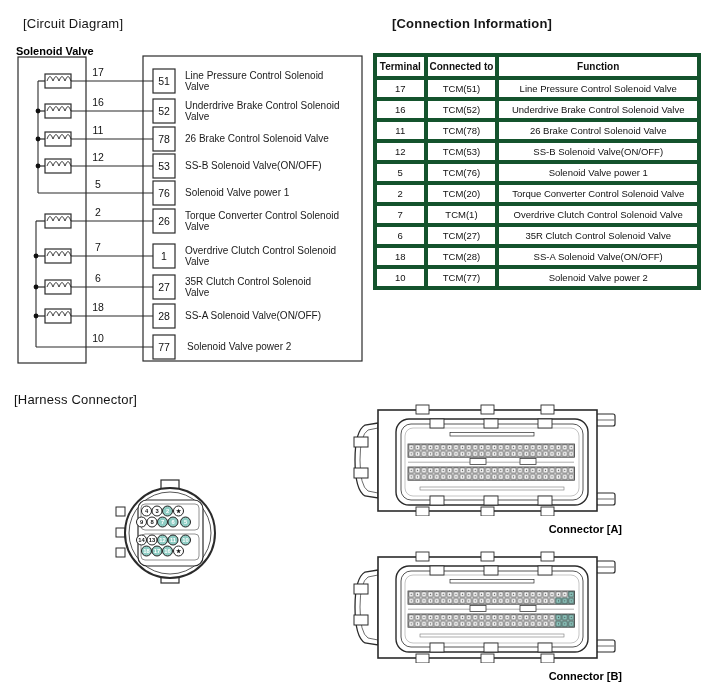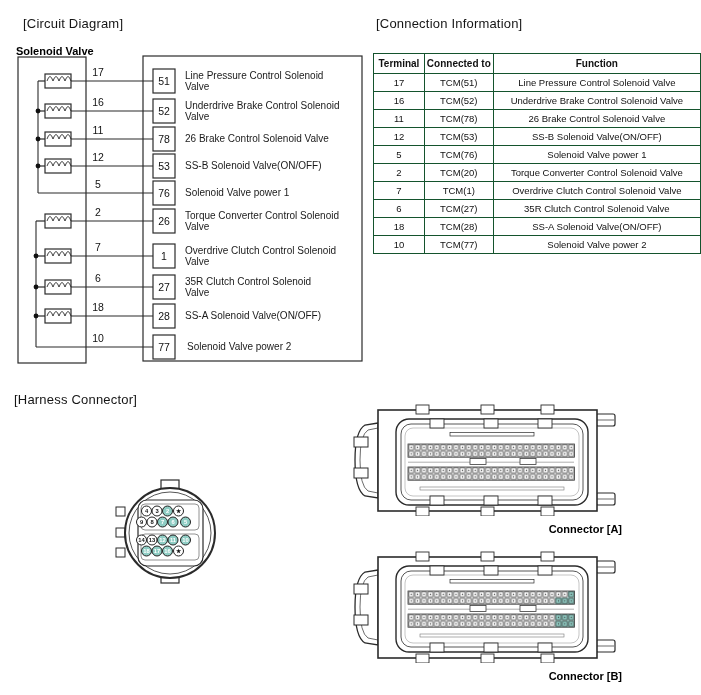--- a/index.html
+++ b/index.html
@@ -4,33 +4,33 @@
 <style>
   html,body{margin:0;padding:0;background:#fff;}
   #page{position:relative;width:701px;height:695px;background:#fff;overflow:hidden;
         font-family:"Liberation Sans",sans-serif;color:#111;}
   .abs{position:absolute;}
   .sec-title{font-size:13px;color:#151515;letter-spacing:.2px;}
   .bold-label{font-size:11px;font-weight:bold;color:#000;}
   .func{font-size:10px;line-height:11.5px;color:#1a1a1a;display:flex;align-items:center;}
   
   table.conn{border-collapse:collapse;table-layout:fixed;}
-  table.conn th,table.conn td{border:1px solid #14532d;text-align:center;vertical-align:middle;
+  table.conn th,table.conn td{border:4px solid #14532d;text-align:center;vertical-align:middle;
       padding:0 2px;overflow:hidden;white-space:nowrap;}
   table.conn th{font-size:10px;font-weight:bold;height:19px;background:#fff;}
   table.conn td{font-size:9.5px;height:17px;}
   svg text{font-family:"Liberation Sans",sans-serif;}
 </style>
 </head>
 <body>
 
 <div id="page">
 
   <div class="abs sec-title" style="left:14px;top:16px;margin-left:9px;">[Circuit Diagram]</div>
-  <div class="abs sec-title" style="left:376px;top:16px;">[Connection Information]</div>
+  <div class="abs sec-title" style="left:392px;top:16px;font-weight:bold;">[Connection Information]</div>
   <div class="abs sec-title" style="left:14px;top:392px;">[Harness Connector]</div>
 
   <div class="abs bold-label" style="left:16px;top:45px;">Solenoid Valve</div>
 
   <svg class="abs" style="left:10px;top:50px;" width="360" height="330" viewBox="0 0 360 330">
     <g fill="none" stroke="#2b2b2b" stroke-width="1.2">
       <rect x="8" y="7" width="68" height="306"></rect>
       <rect x="133" y="6" width="219" height="305"></rect>
 
       <line x1="28" y1="31" x2="28" y2="143" stroke-width="1.1"></line>

